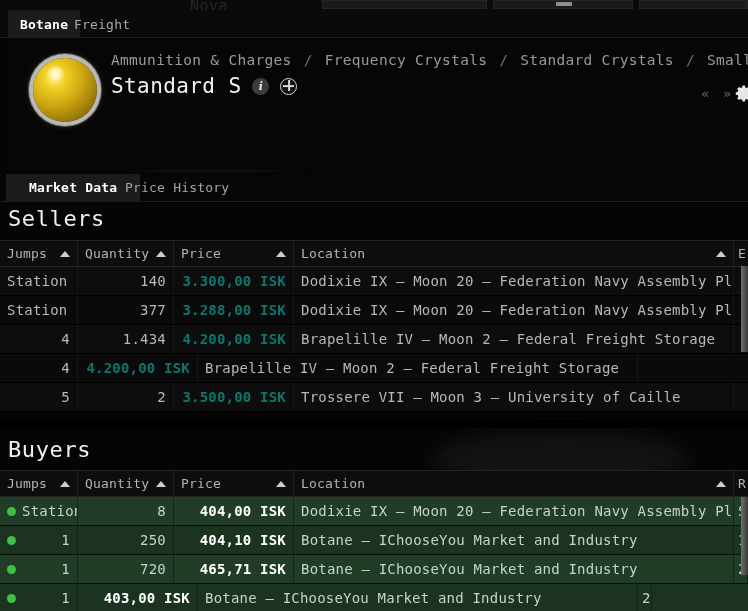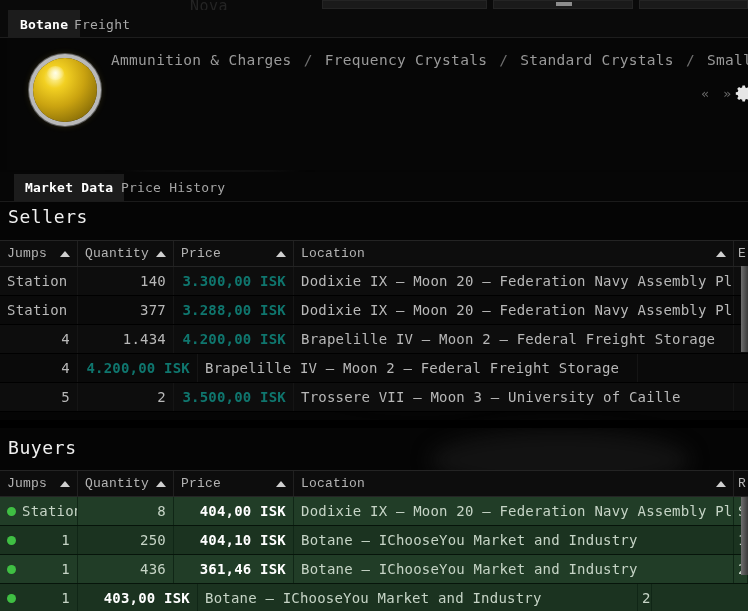--- a/index.html
+++ b/index.html
@@ -190,41 +190,40 @@
     position: absolute;
     top: 172px; left: 0;
     width: 748px; height: 30px;
     background: #060606;
     border-bottom: 1px solid #1b1b1b;
   }
   .subtab {
     position: absolute;
     top: 2px;
     height: 27px;
-    padding: 0 11px;
+    padding: 0 23px;
     display: flex;
     align-items: center;
     font-size: 13px;
     color: #a5a5a5;
     cursor: pointer;
     letter-spacing: 0.2px;
-    margin-left: 8px;
   }
   .subtab.active {
     background: #1c1c1c;
     color: #ffffff;
     font-weight: bold;
   }
   .subtab.s0 { left: 6px; }
   .subtab.s1 { left: 102px; }
 
   
   .section-title {
     position: absolute;
-    font-size: 18px;
+    font-size: 22px;
     color: #f0f0f0;
     letter-spacing: 0.6px;
   }
   .section-title.sellers { top: 206px; left: 8px; }
   .section-title.buyers  { top: 437px; left: 8px; }
 
   
   .mtable {
     position: absolute;
     left: 0;
@@ -250,21 +249,20 @@
     height: 100%;
     padding: 0 7px;
     font-size: 13px;
     color: #b4b4b4;
     border-right: 1px solid #202020;
     position: relative;
     cursor: pointer;
     letter-spacing: 0.2px;
     white-space: nowrap;
     overflow: hidden;
-    font-family: Liberation Mono, monospace;
   }
   .th .sort-arrow {
     position: absolute;
     right: 7px;
     width: 0; height: 0;
     border-left: 5px solid transparent;
     border-right: 5px solid transparent;
     border-bottom: 6px solid #cfcfcf;
   }
   .th.jumps    { width: 78px; }
@@ -371,20 +369,25 @@
       <span class="crumb">Ammunition &amp; Charges</span>
       <span class="sep">/</span>
       <span class="crumb">Frequency Crystals</span>
       <span class="sep">/</span>
       <span class="crumb">Standard Crystals</span>
       <span class="sep">/</span>
       <span class="crumb">Small</span>
       
     </div>
 
+    <div class="title-row">
+      <span class="item-title">Standard S</span>
+      <span class="round-ico ico-info">i</span>
+      <span class="round-ico ico-target"></span>
+    </div>
 
     <div class="nav-arrows">
       <span>«</span>
       <span>»</span>
     </div>
 
     <svg class="gear-icon" viewBox="0 0 24 24">
       <path fill="#e6e6e6" d="M12 8.2a3.8 3.8 0 1 0 0 7.6 3.8 3.8 0 0 0 0-7.6zm0 5.9a2.1 2.1 0 1 1 0-4.2 2.1 2.1 0 0 1 0 4.2z"></path>
       <path fill="#e6e6e6" d="M21 13.6v-3.2l-2.4-.4a6.9 6.9 0 0 0-.8-1.9l1.4-2-2.3-2.3-2 1.4a6.9 6.9 0 0 0-1.9-.8L12.6 2H9.4L9 4.4a6.9 6.9 0 0 0-1.9.8l-2-1.4L2.8 6.1l1.4 2a6.9 6.9 0 0 0-.8 1.9L1 10.4v3.2l2.4.4c.2.7.5 1.3.8 1.9l-1.4 2 2.3 2.3 2-1.4c.6.4 1.2.6 1.9.8l.4 2.4h3.2l.4-2.4c.7-.2 1.3-.5 1.9-.8l2 1.4 2.3-2.3-1.4-2c.4-.6.6-1.2.8-1.9l2.4-.4z"></path>
     </svg>
@@ -511,22 +514,22 @@
       <div class="td qty">250</div>
       <div class="td price">404,10 ISK</div>
       <div class="td location">Botane – IChooseYou Market and Industry</div>
       <div class="td extra">1</div>
     </div>
     <div class="trow">
       <div class="td jumps num">
         <span class="dot"></span>
         <span class="jumps-label">1</span>
       </div>
-      <div class="td qty">436</div>
-      <div class="td price">361,46 ISK</div>
+      <div class="td qty">720</div>
+      <div class="td price">465,71 ISK</div>
       <div class="td location">Botane – IChooseYou Market and Industry</div>
       <div class="td extra">2</div>
     </div>
     <div class="trow">
       <div class="td jumps num">
         <span class="dot"></span>
         <span class="jumps-label">1</span>
       </div>
       <div class="td price">403,00 ISK</div>
       <div class="td location">Botane – IChooseYou Market and Industry</div>

